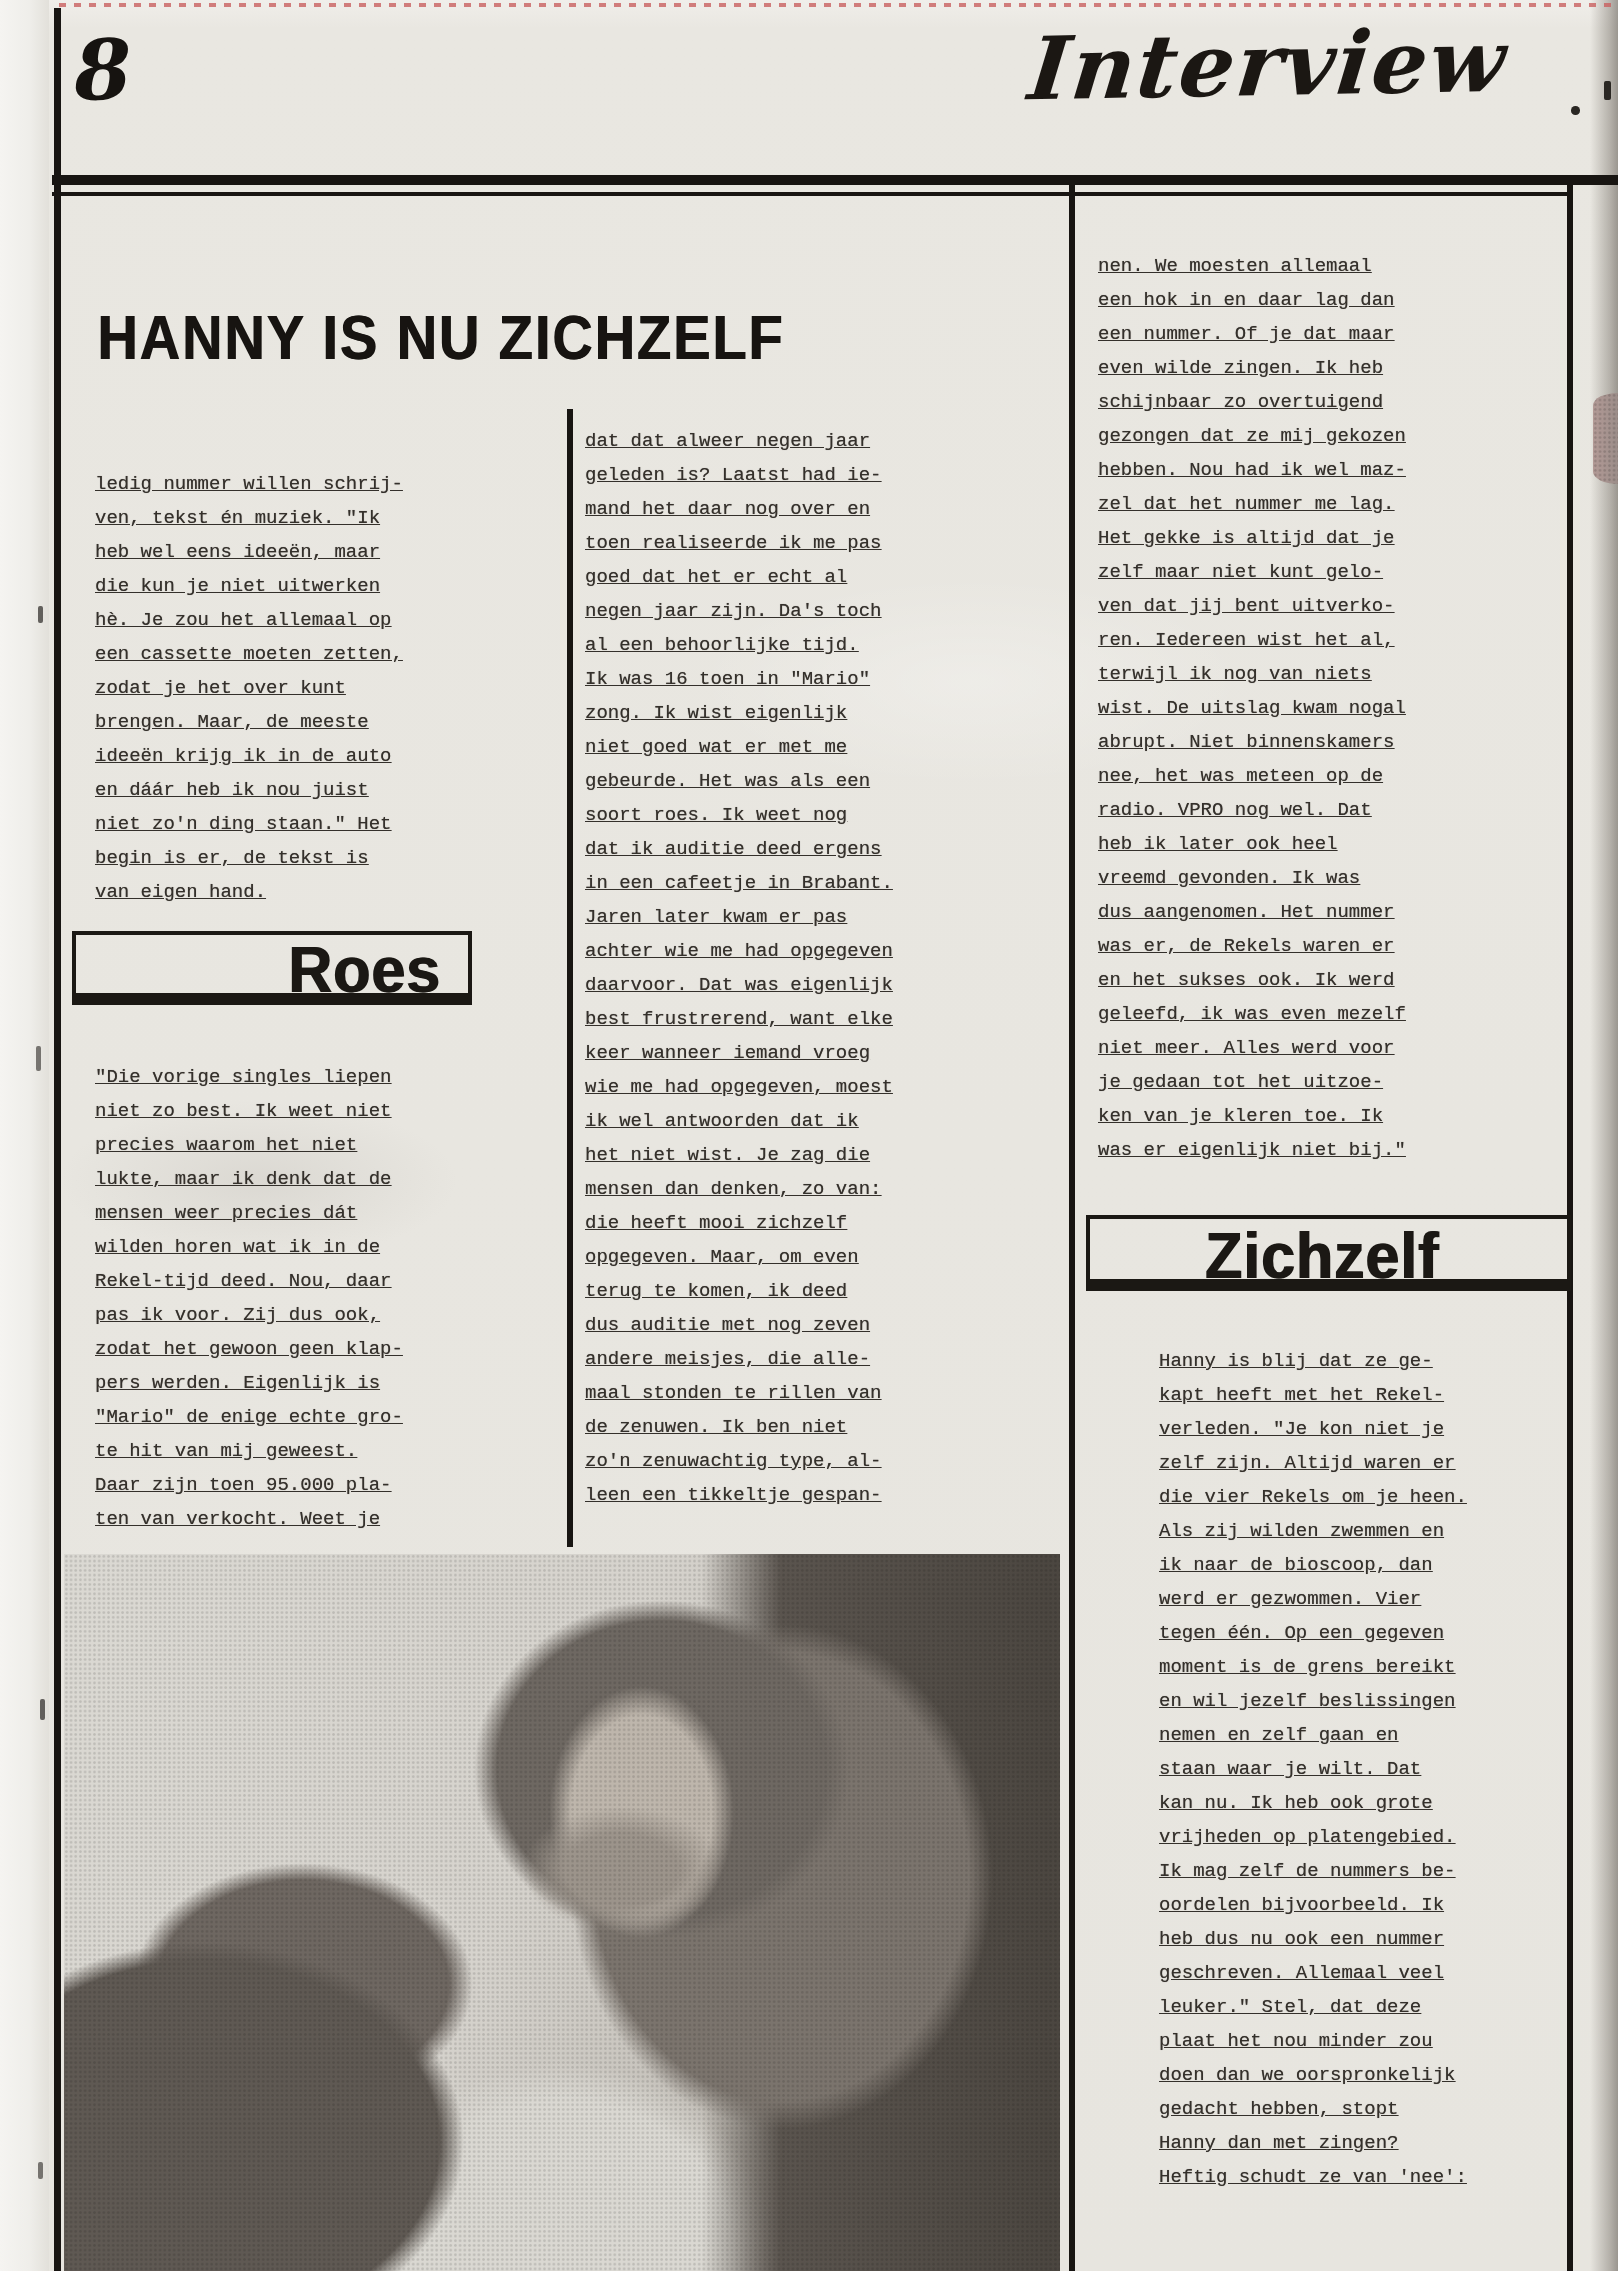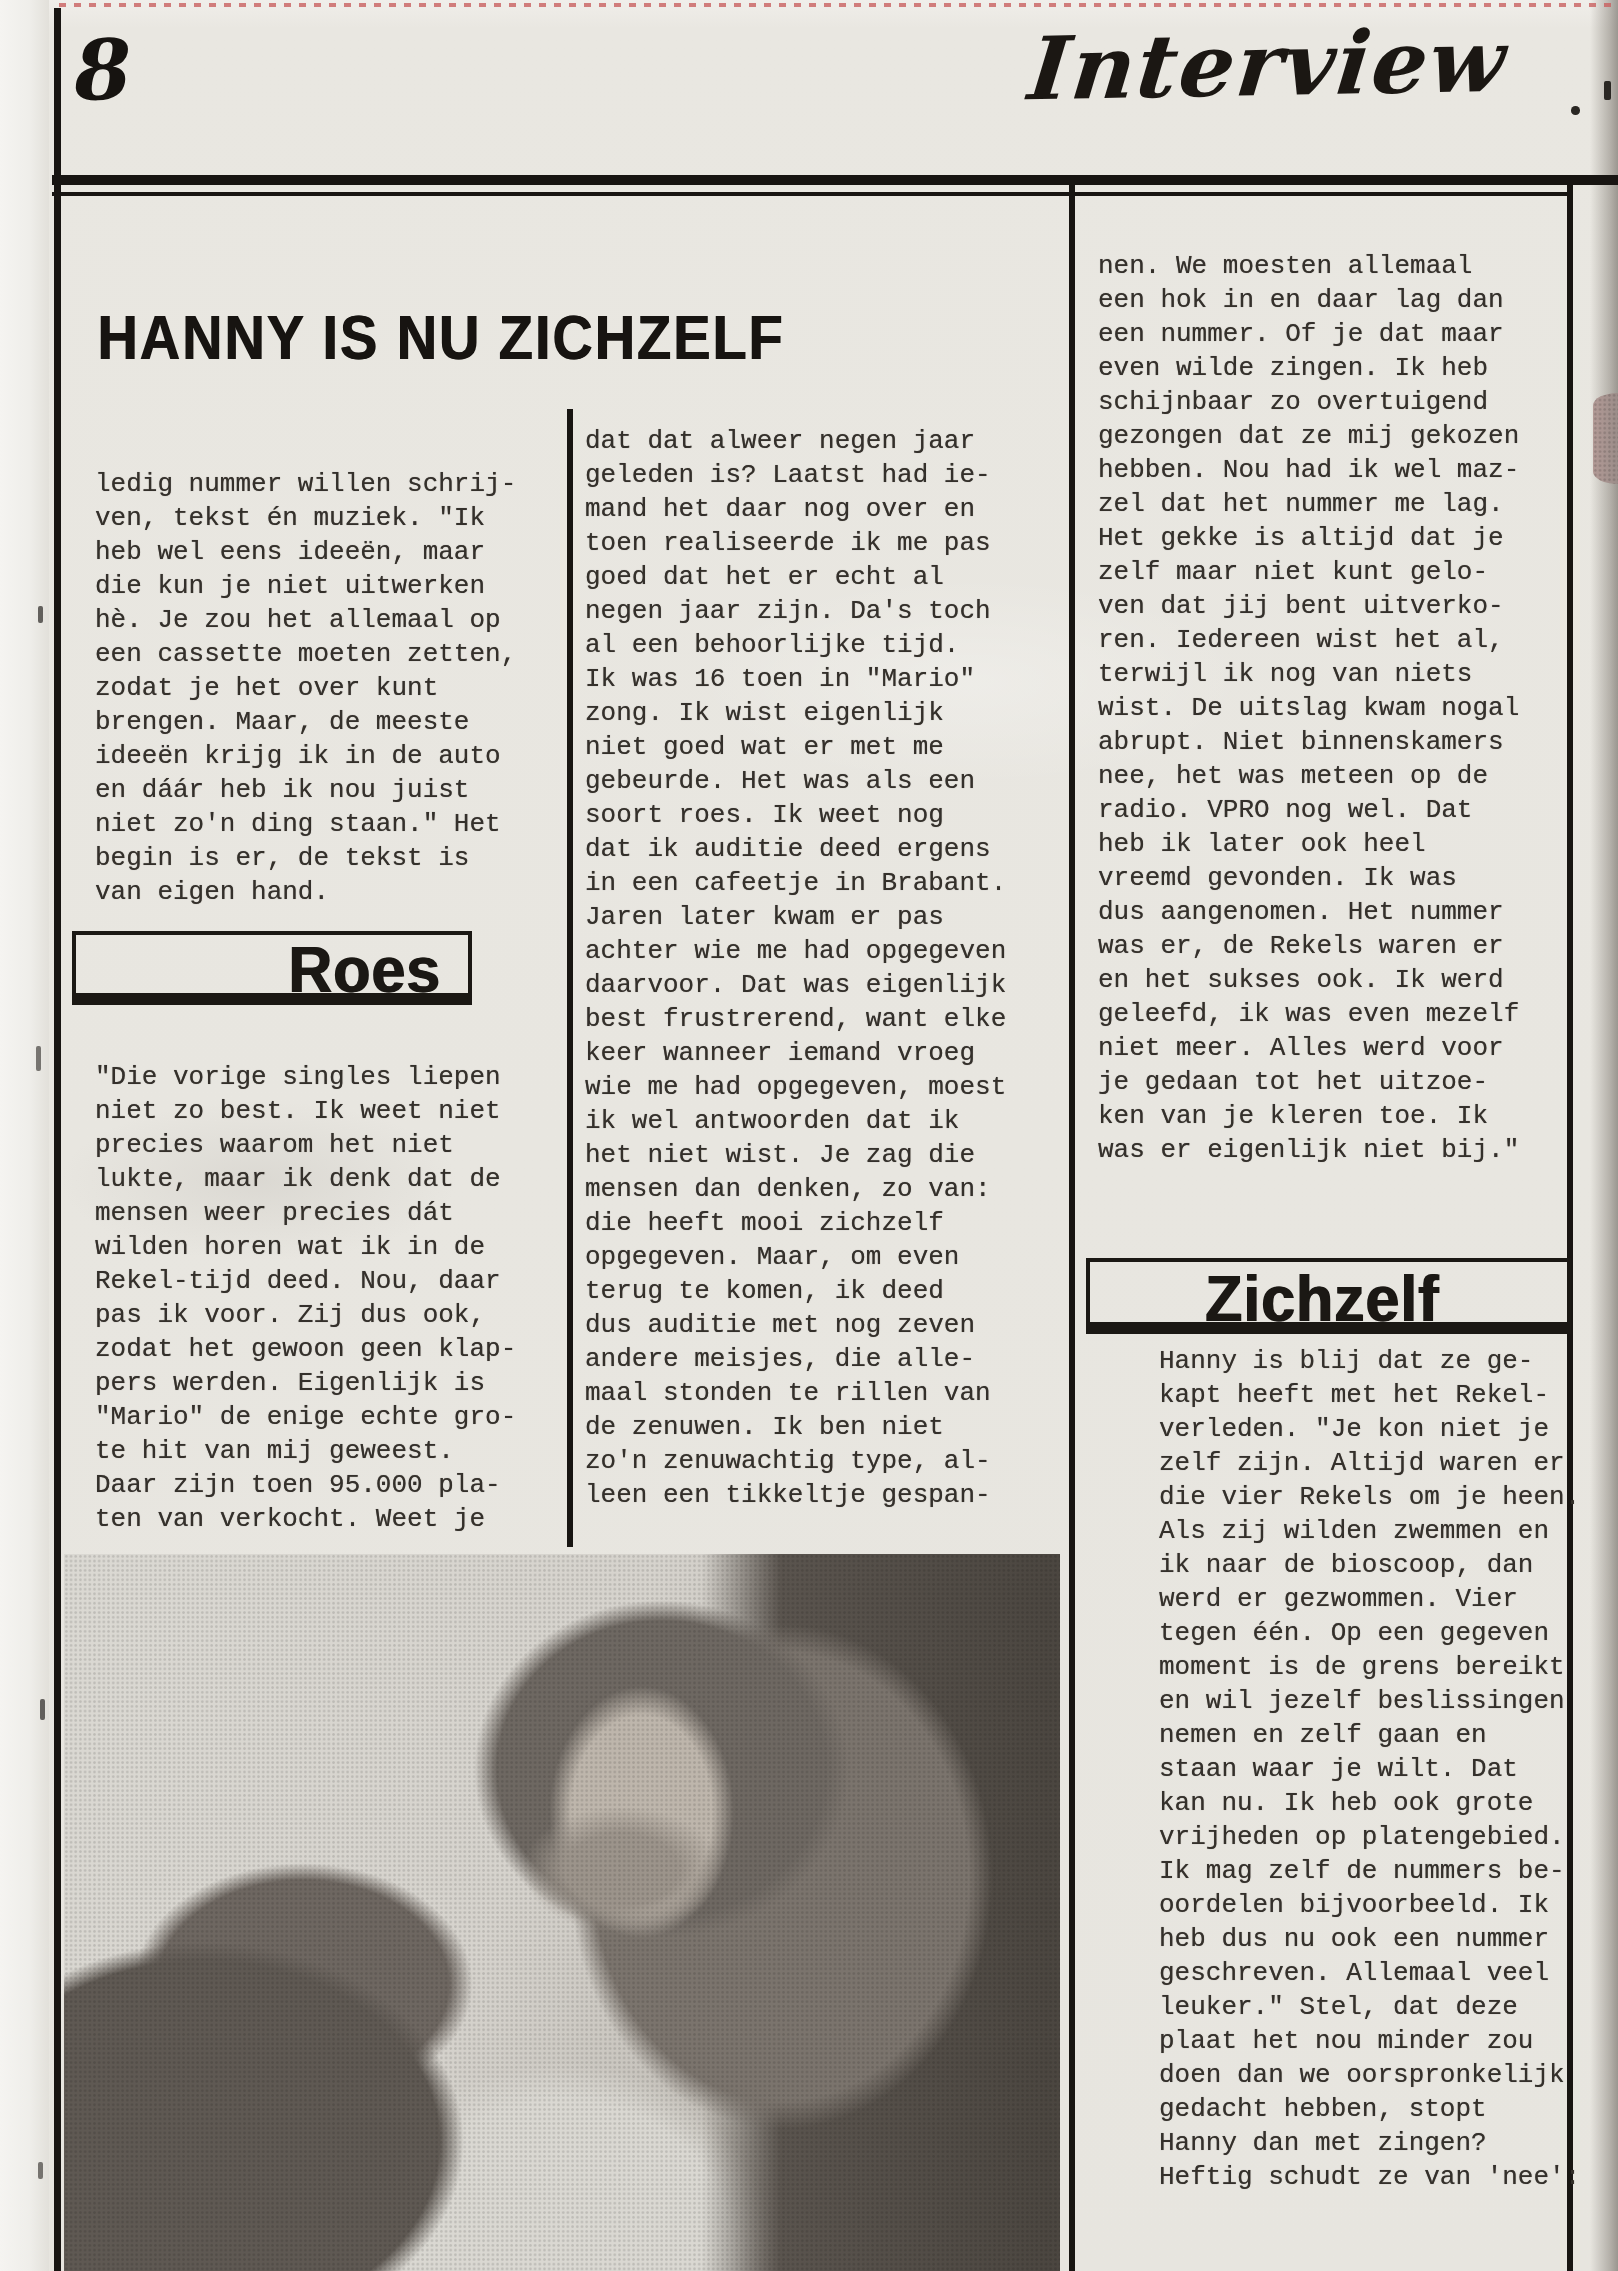--- a/index.html
+++ b/index.html
@@ -31,22 +31,22 @@
     font-style:italic; font-weight:bold; font-size:83px; color:#161310; transform:rotate(-2deg);}
   .script-title{position:absolute; right:112px; top:13.2px; font-family:"DejaVu Serif", serif;
     font-style:italic; font-weight:bold; font-size:87px; color:#1b1713; transform:skewX(-7deg) rotate(-1deg);
     letter-spacing:1.9px;}
   
   .headline{position:absolute; left:97px; top:301px; font-size:56px; font-weight:bold;
     letter-spacing:1.9px; color:#171411; transform:scaleY(1.12); transform-origin:top left;
     text-shadow:0.9px 0 0 #171411;}
   
   .tw{position:absolute; font-family:"Liberation Mono","DejaVu Sans Mono", monospace;
-    font-size:26px; line-height:34px; color:#34302b; white-space:pre-line;
-    text-shadow:0 0 0.7px rgba(50,45,40,0.65);}
+    font-size:19px; line-height:34px; color:#34302b; white-space:pre-line;
+    text-shadow:0 0 0.7px rgba(50,45,40,0.65);text-decoration:underline;}
   
   .titlebox{position:absolute; border:4.7px solid #1b1814; box-sizing:border-box;}
   .titlebox .baseline-bar{position:absolute; left:0; right:0; bottom:0; height:7.6px; background:#1b1814;}
   .titlebox .boxtitle{position:absolute; bottom:-5.7px; font-size:61px; font-weight:bold;
     color:#1b1814; letter-spacing:0.9px; transform:scaleY(1.05); transform-origin:bottom center;
     text-shadow:1.4px 0 0 #1b1814; background:transparent;}
   
   .photo{position:absolute; left:64px; top:1554px; width:996px; height:717px;
     background:
       radial-gradient(#00000021 0.9px, transparent 1.7px) 0 0/4.7px 4.7px,
@@ -177,21 +177,21 @@
 vreemd gevonden. Ik was
 dus aangenomen. Het nummer
 was er, de Rekels waren er
 en het sukses ook. Ik werd
 geleefd, ik was even mezelf
 niet meer. Alles werd voor
 je gedaan tot het uitzoe-
 ken van je kleren toe. Ik
 was er eigenlijk niet bij."</div>
 
-  <div class="titlebox" style="left:1086px; top:1215px; width:485px; height:76px;margin-top:43px;">
+  <div class="titlebox" style="left:1086px; top:1215px; width:485px; height:76px;">
     <div class="baseline-bar"></div>
     <div class="boxtitle" style="left:24%;">Zichzelf</div>
   </div>
 
   <div class="tw" style="left:1159px; top:1344px; width:478px;">Hanny is blij dat ze ge-
 kapt heeft met het Rekel-
 verleden. "Je kon niet je
 zelf zijn. Altijd waren er
 die vier Rekels om je heen.
 Als zij wilden zwemmen en

